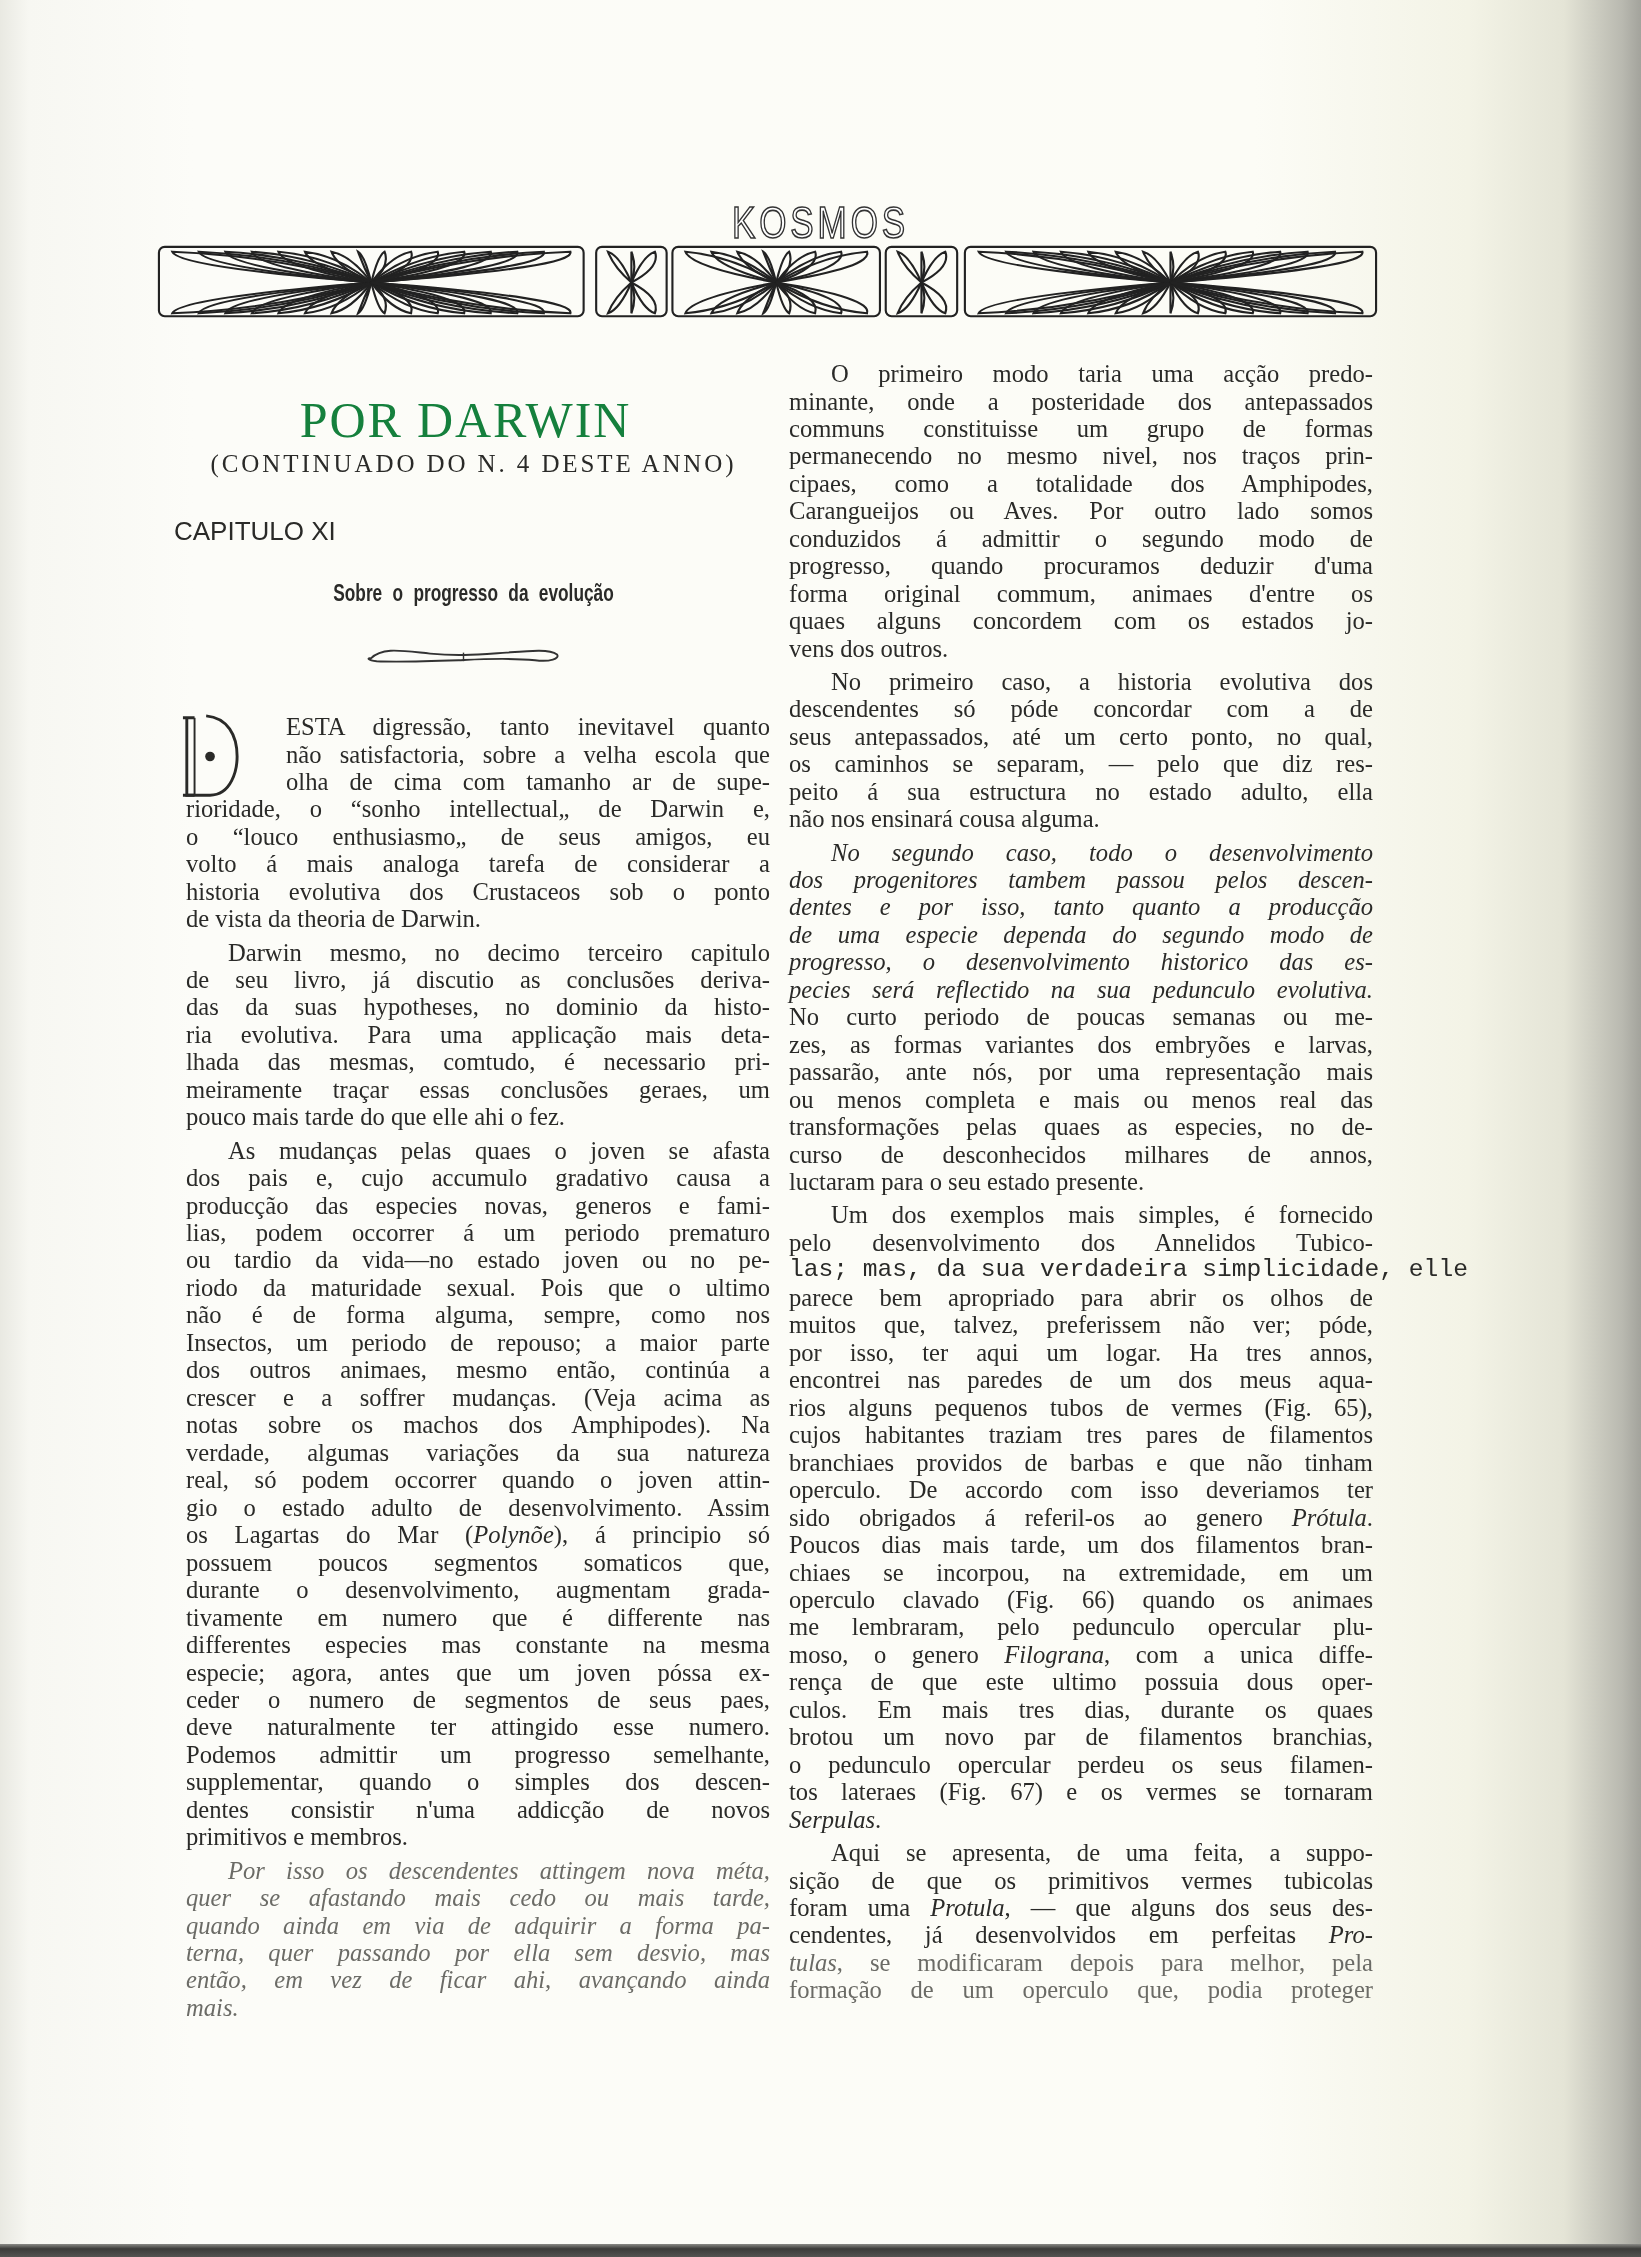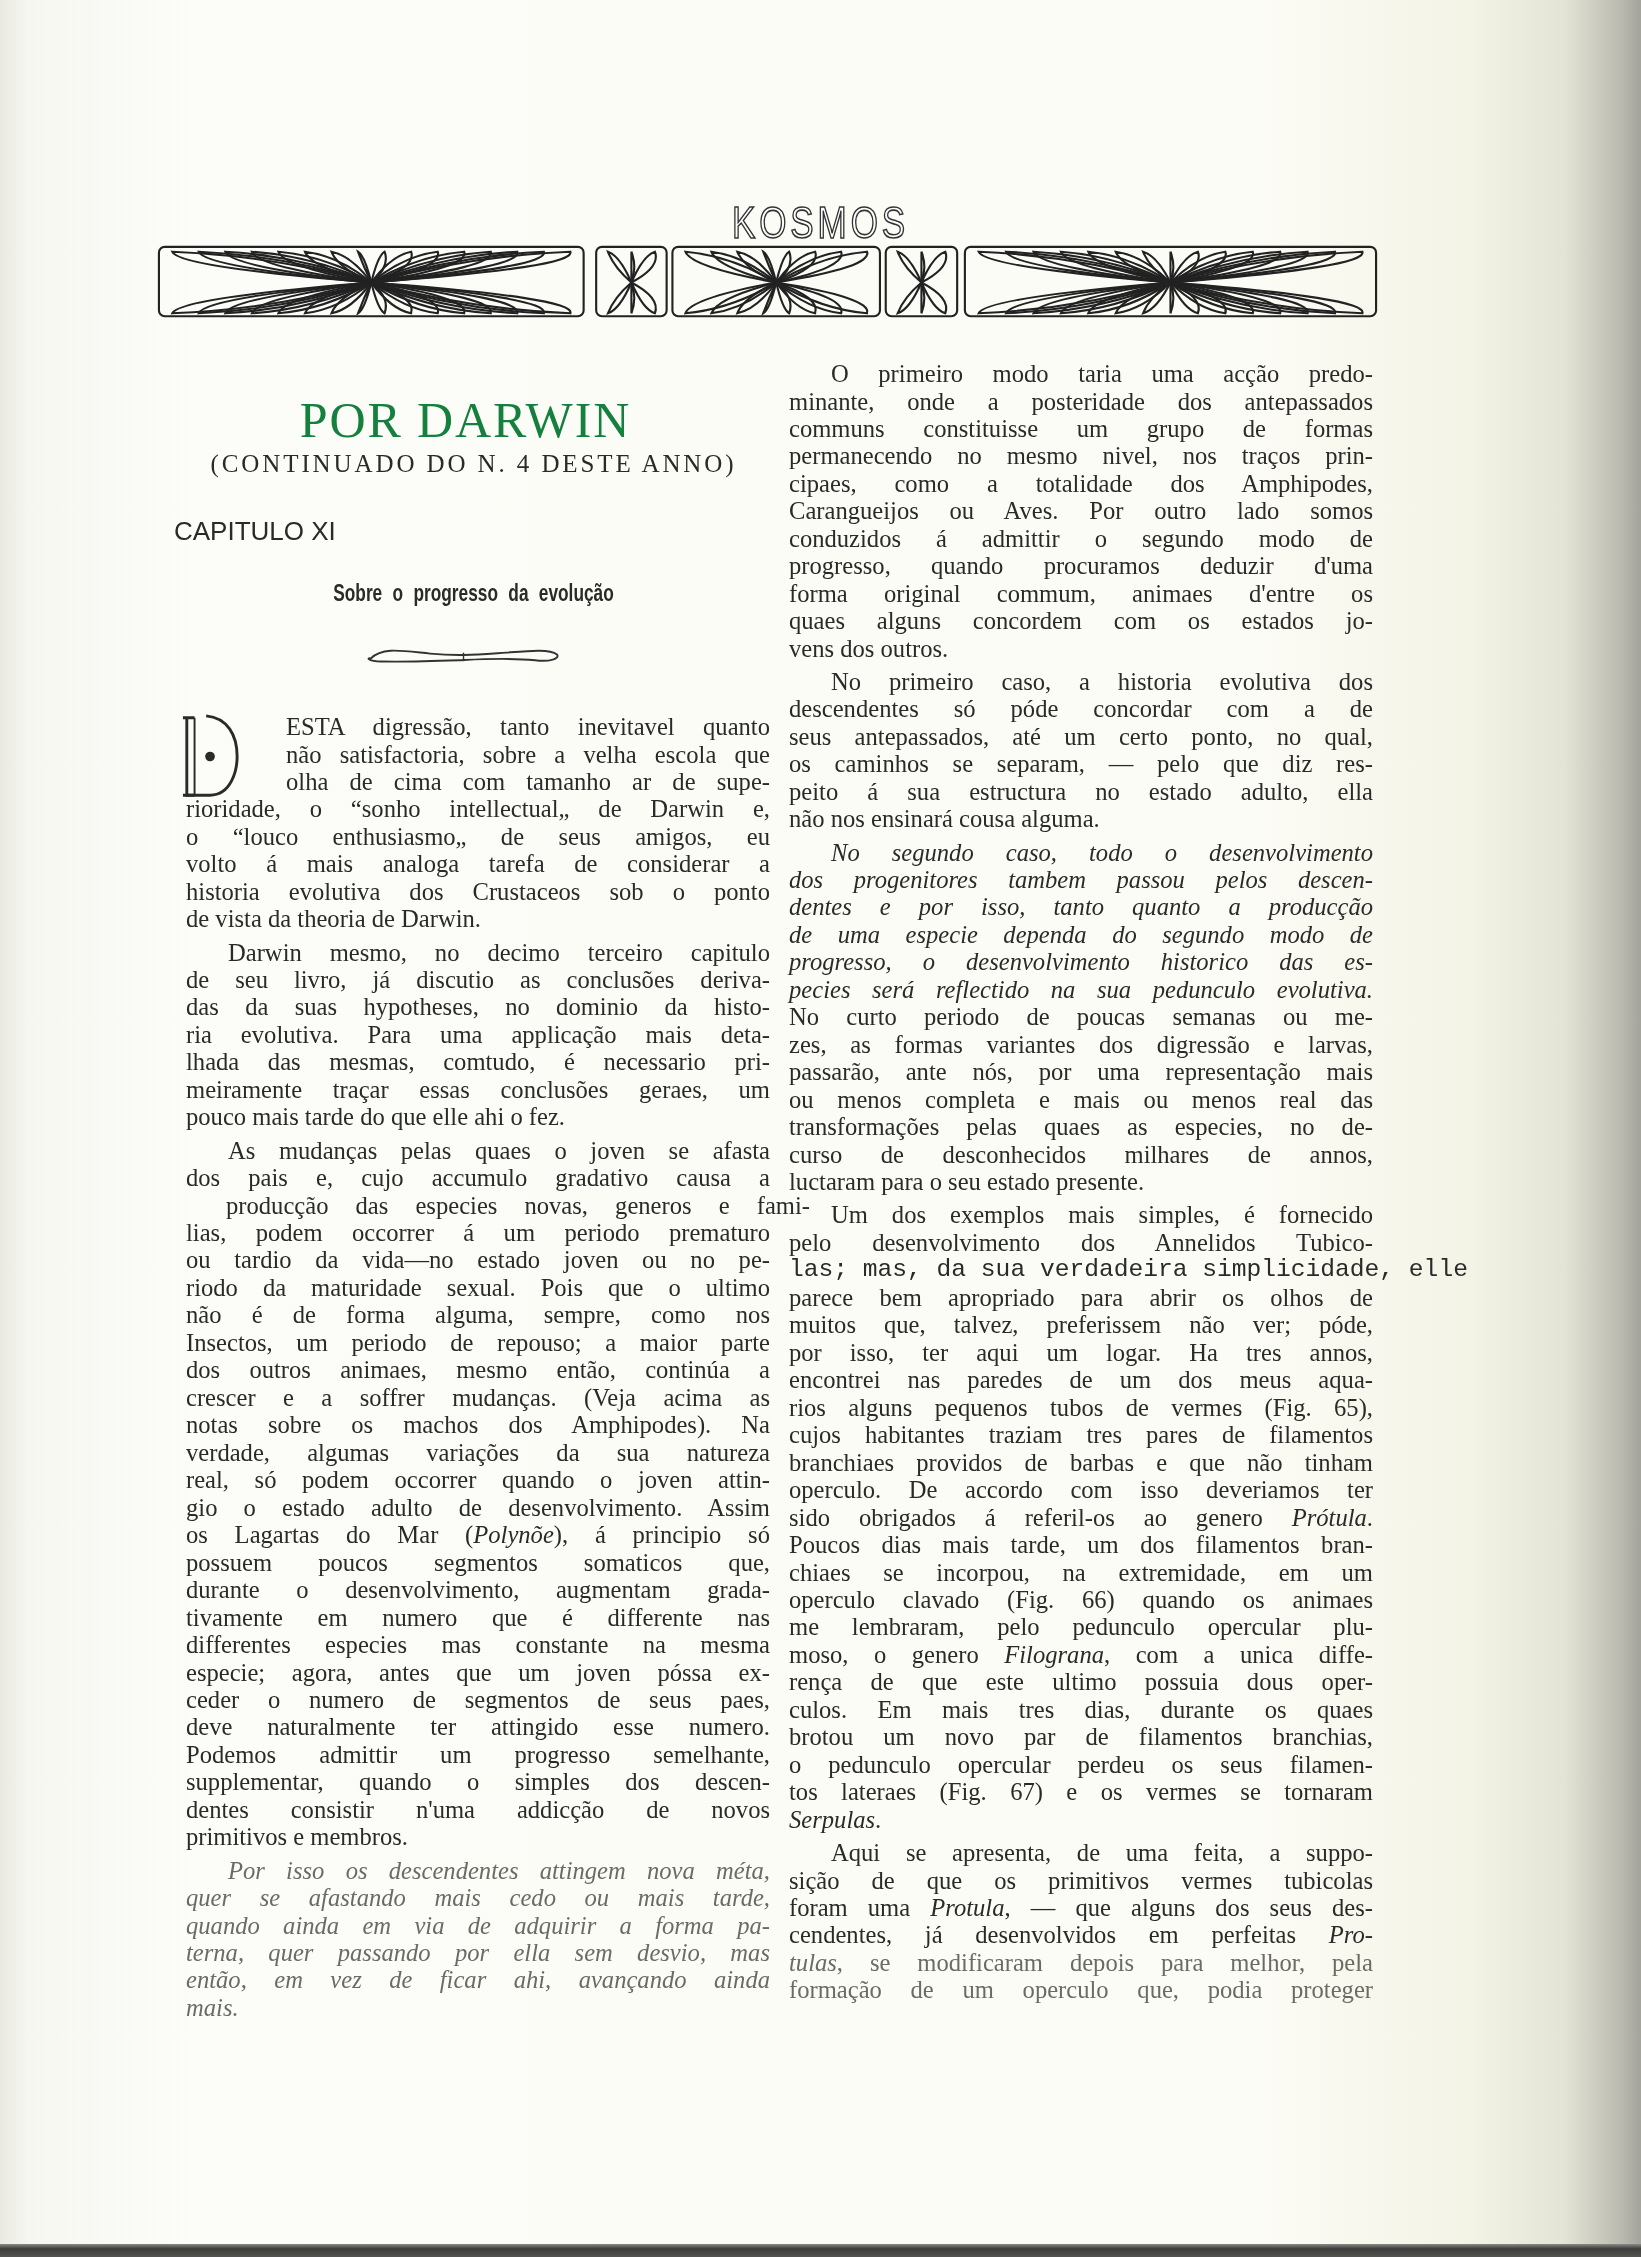--- a/index.html
+++ b/index.html
@@ -170,21 +170,21 @@
     <div class="line last" style="top: 192px;">de vista da theoria de Darwin.</div>
     <div class="line indent" style="top: 226px;">Darwin mesmo, no decimo terceiro capitulo</div>
     <div class="line " style="top: 253px;">de seu livro, já discutio as conclusões deriva-</div>
     <div class="line " style="top: 280px;">das da suas hypotheses, no dominio da histo-</div>
     <div class="line " style="top: 308px;">ria evolutiva. Para uma applicação mais deta-</div>
     <div class="line " style="top: 335px;">lhada das mesmas, comtudo, é necessario pri-</div>
     <div class="line " style="top: 363px;">meiramente traçar essas conclusões geraes, um</div>
     <div class="line last" style="top: 390px;">pouco mais tarde do que elle ahi o fez.</div>
     <div class="line indent" style="top: 424px;">As mudanças pelas quaes o joven se afasta</div>
     <div class="line " style="top: 451px;">dos pais e, cujo accumulo gradativo causa a</div>
-    <div class="line " style="top: 479px; margin-left: 40px;">producção das especies novas, generos e fami-</div>
+    <div class="line " style="top: 479px;">producção das especies novas, generos e fami-</div>
     <div class="line " style="top: 506px;">lias, podem occorrer á um periodo prematuro</div>
     <div class="line " style="top: 533px;">ou tardio da vida—no estado joven ou no pe-</div>
     <div class="line " style="top: 561px;">riodo da maturidade sexual. Pois que o ultimo</div>
     <div class="line " style="top: 588px;">não é de forma alguma, sempre, como nos</div>
     <div class="line " style="top: 616px;">Insectos, um periodo de repouso; a maior parte</div>
     <div class="line " style="top: 643px;">dos outros animaes, mesmo então, continúa a</div>
     <div class="line " style="top: 671px;">crescer e a soffrer mudanças. (Veja acima as</div>
     <div class="line " style="top: 698px;">notas sobre os machos dos Amphipodes). Na</div>
     <div class="line " style="top: 726px;">verdade, algumas variações da sua natureza</div>
     <div class="line " style="top: 753px;">real, só podem occorrer quando o joven attin-</div>
@@ -226,21 +226,21 @@
     <div class="line " style="top: 390px;">os caminhos se separam, — pelo que diz res-</div>
     <div class="line " style="top: 418px;">peito á sua estructura no estado adulto, ella</div>
     <div class="line last" style="top: 445px;">não nos ensinará cousa alguma.</div>
     <div class="line indent it" style="top: 479px;">No segundo caso, todo o desenvolvimento</div>
     <div class="line it" style="top: 506px;">dos progenitores tambem passou pelos descen-</div>
     <div class="line it" style="top: 533px;">dentes e por isso, tanto quanto a producção</div>
     <div class="line it" style="top: 561px;">de uma especie dependa do segundo modo de</div>
     <div class="line it" style="top: 588px;">progresso, o desenvolvimento historico das es-</div>
     <div class="line it" style="top: 616px;">pecies será reflectido na sua pedunculo evolutiva.</div>
     <div class="line " style="top: 643px;">No curto periodo de poucas semanas ou me-</div>
-    <div class="line " style="top: 671px;">zes, as formas variantes dos digressão e larvas,</div>
+    <div class="line " style="top: 671px;">zes, as formas variantes dos embryões e larvas,</div>
     <div class="line " style="top: 698px;">passarão, ante nós, por uma representação mais</div>
     <div class="line " style="top: 726px;">ou menos completa e mais ou menos real das</div>
     <div class="line " style="top: 753px;">transformações pelas quaes as especies, no de-</div>
     <div class="line " style="top: 781px;">curso de desconhecidos milhares de annos,</div>
     <div class="line last" style="top: 808px;">luctaram para o seu estado presente.</div>
     <div class="line indent" style="top: 841px;">Um dos exemplos mais simples, é fornecido</div>
     <div class="line " style="top: 869px;">pelo desenvolvimento dos Annelidos Tubico-</div>
     <div class="line " style="top: 896px; font-family: Liberation Mono, monospace;">las; mas, da sua verdadeira simplicidade, elle</div>
     <div class="line " style="top: 924px;">parece bem apropriado para abrir os olhos de</div>
     <div class="line " style="top: 951px;">muitos que, talvez, preferissem não ver; póde,</div>

